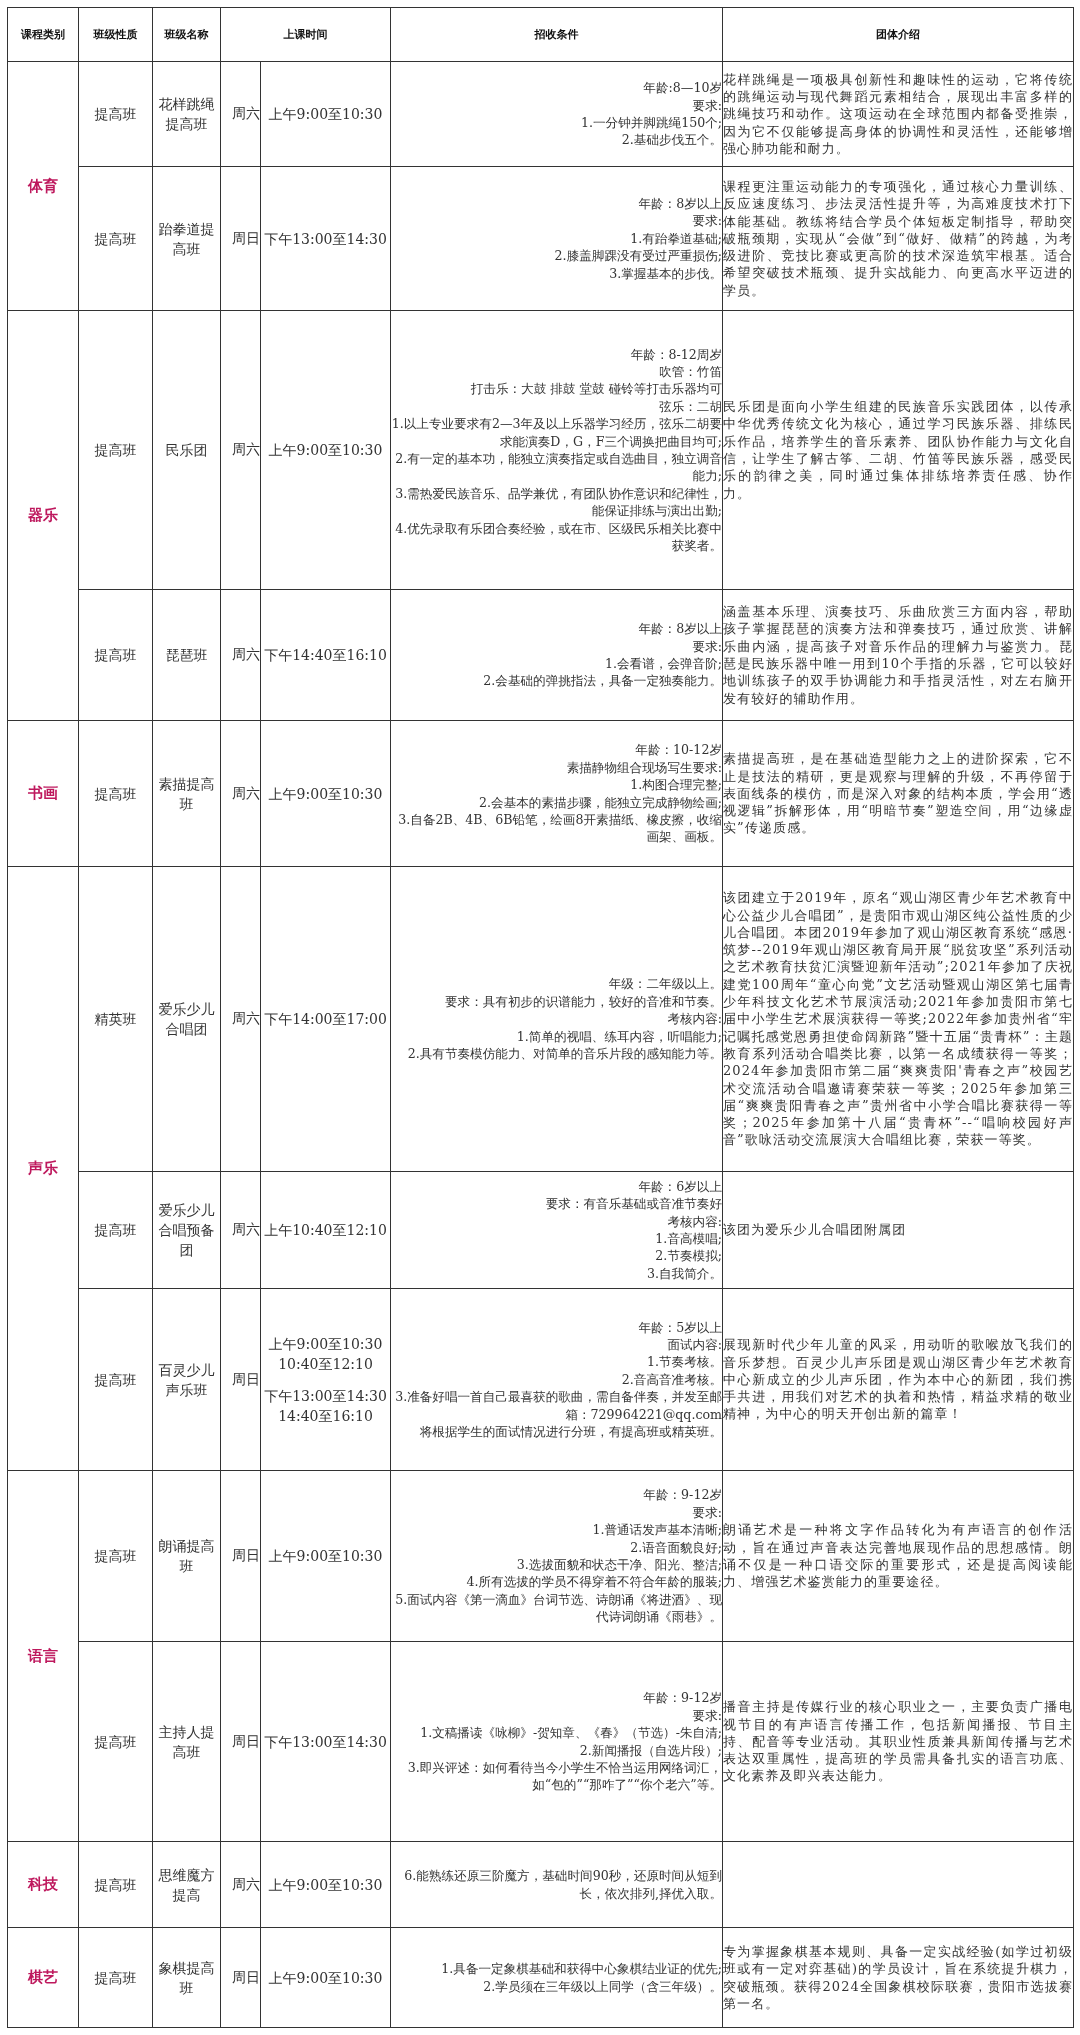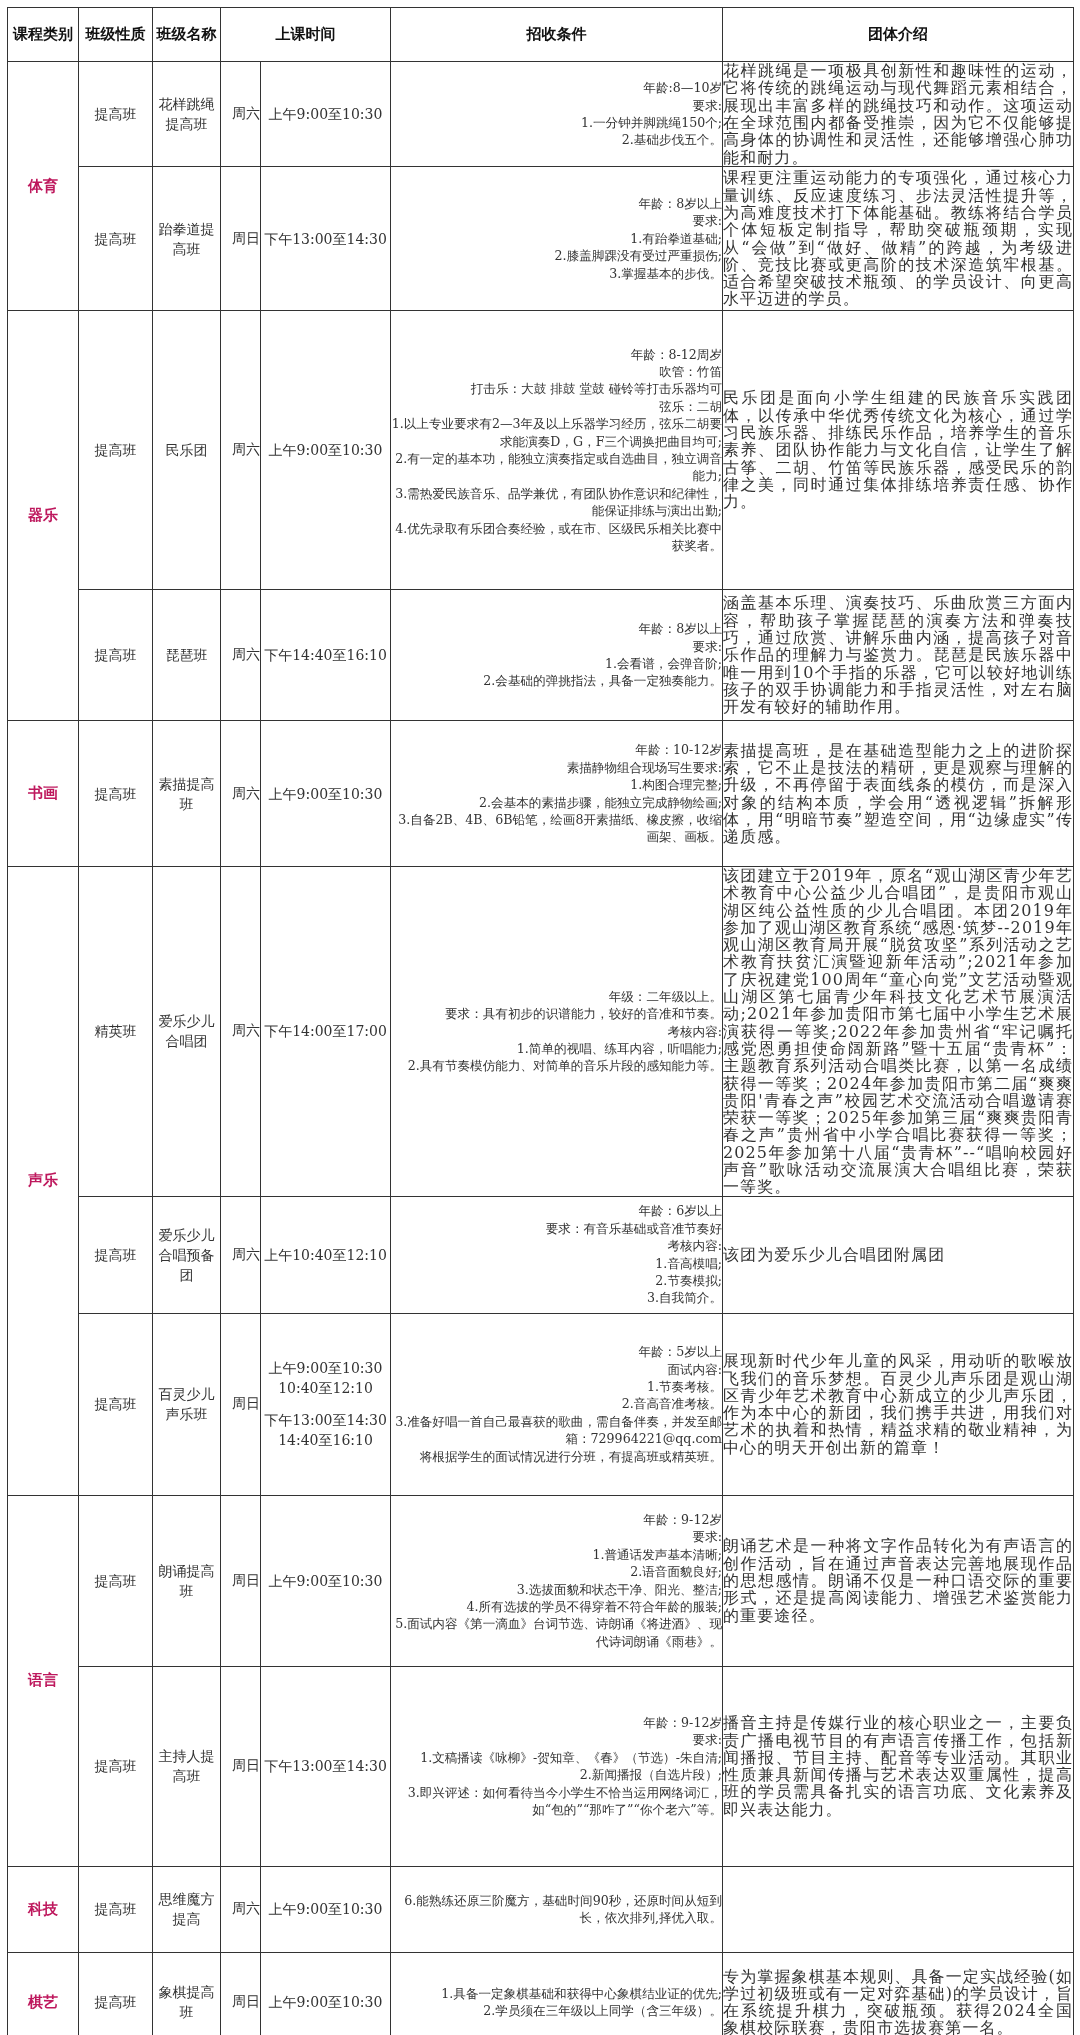--- a/index.html
+++ b/index.html
@@ -5,29 +5,29 @@
   html, body { margin:0; padding:0; background:#ffffff; }
   body { width:1080px; height:2035px; position:relative; font-family:"DejaVu Serif","Liberation Serif",serif; color:#222; }
   table.course-table {
     position:absolute; left:7px; top:7px; width:1066px;
     border-collapse:collapse; table-layout:fixed;
   }
   .course-table td, .course-table th {
     border:1.6px solid #333; padding:0; vertical-align:middle;
   }
   .course-table th {
-    height:53px; font-size:15px; font-weight:bold; color:#111;
+    height:53px; font-size:11px; font-weight:bold; color:#111;
   }
   .cat { font-weight:bold; font-size:15px; text-align:center; color:#be185d; }
   .ctr { text-align:center; font-size:14px; line-height:20px; color:#333; padding:0 4px; }
   .day { text-align:right; font-size:14px; color:#333; }
   .time { text-align:center; font-size:14px; line-height:20px; color:#333; white-space:nowrap; }
   .time .gap { height:12px; }
   .req { font-size:12.6px; line-height:17.4px; padding:0 3px 0 3px; color:#333; text-align:right; }
-  .desc { font-size:16px; line-height:17.3px; padding:0 5px 0 4px; color:#333; text-align:justify; letter-spacing:1.1px; }
+  .desc { font-size:13px; line-height:17.3px; padding:0 5px 0 4px; color:#333; text-align:justify; letter-spacing:1.1px; }
   .line { display:block; }
 </style>
 </head>
 <body>
 
 <table class="course-table">
   <colgroup>
     <col style="width:71px">
       <col style="width:74px">
       <col style="width:68px">
@@ -71,21 +71,21 @@
       <td class="time">
           <span class="line">下午13:00至14:30</span>
         </td>
       <td class="req">
         <span class="line">年龄：8岁以上</span>
           <span class="line">要求:</span>
           <span class="line">1.有跆拳道基础;</span>
           <span class="line">2.膝盖脚踝没有受过严重损伤;</span>
           <span class="line">3.掌握基本的步伐。</span>
       </td>
-      <td class="desc">课程更注重运动能力的专项强化，通过核心力量训练、反应速度练习、步法灵活性提升等，为高难度技术打下体能基础。教练将结合学员个体短板定制指导，帮助突破瓶颈期，实现从“会做”到“做好、做精”的跨越，为考级进阶、竞技比赛或更高阶的技术深造筑牢根基。适合希望突破技术瓶颈、的学员设计、向更高水平迈进的学员。</td>
+      <td class="desc">课程更注重运动能力的专项强化，通过核心力量训练、反应速度练习、步法灵活性提升等，为高难度技术打下体能基础。教练将结合学员个体短板定制指导，帮助突破瓶颈期，实现从“会做”到“做好、做精”的跨越，为考级进阶、竞技比赛或更高阶的技术深造筑牢根基。适合希望突破技术瓶颈、提升实战能力、向更高水平迈进的学员。</td>
     </tr>
 
     <tr style="height:279px">
       <td rowspan="2" class="cat">器乐</td>
       <td class="ctr">提高班</td>
       <td class="ctr">民乐团</td>
       <td class="day">周六</td>
       <td class="time">
           <span class="line">上午9:00至10:30</span>
         </td>

